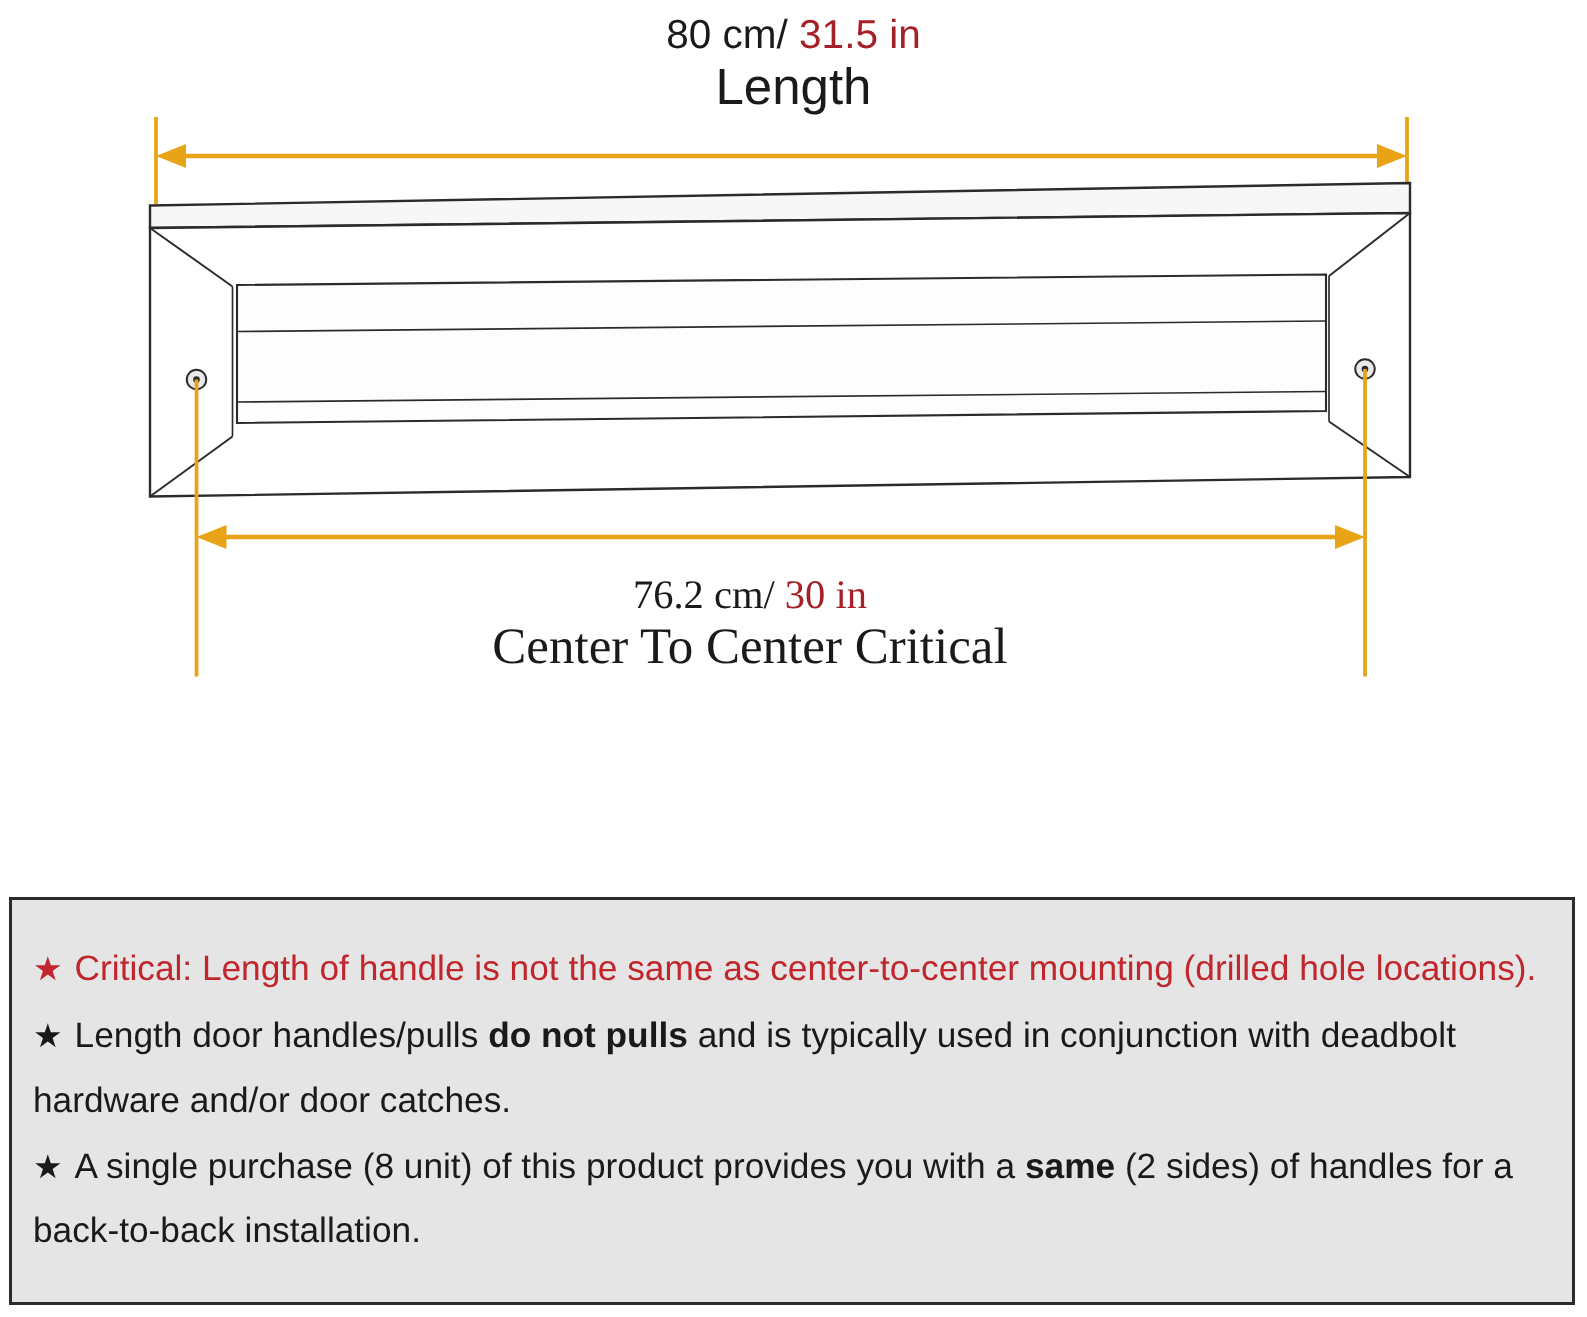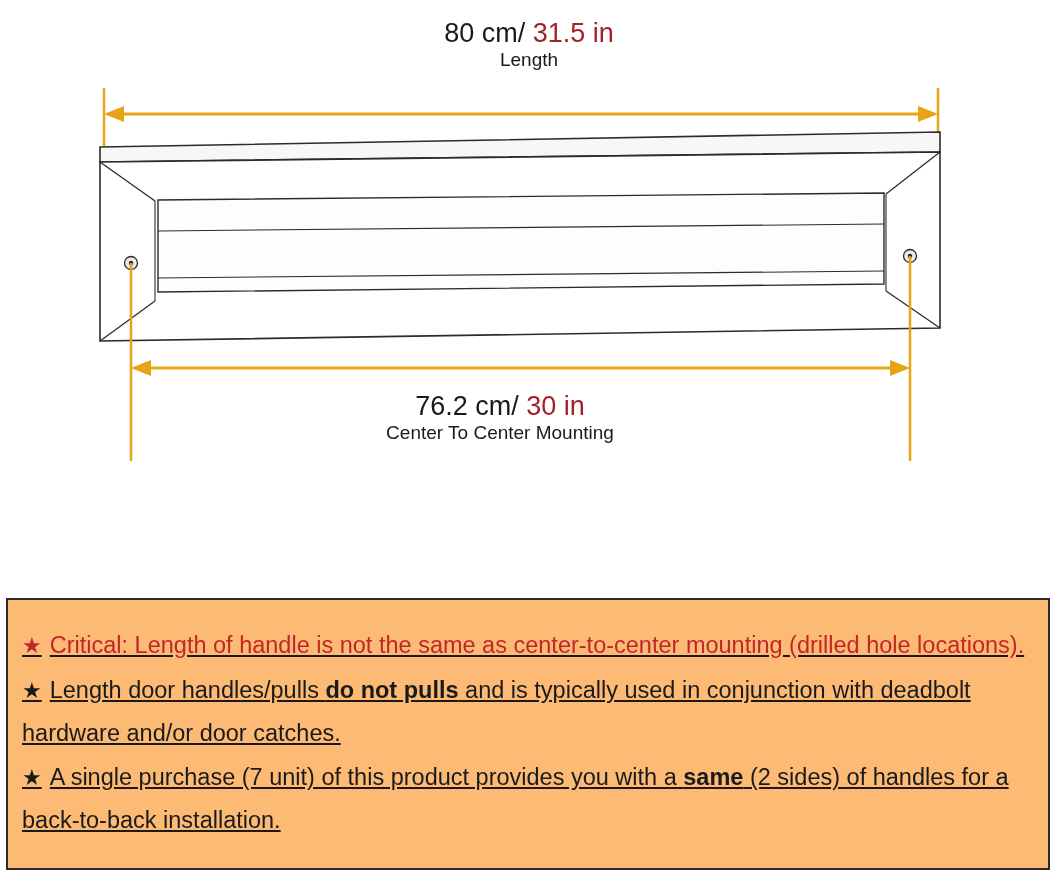--- a/index.html
+++ b/index.html
@@ -13,67 +13,67 @@
     font-family: "Liberation Sans", sans-serif;
     color: #1a1a1a;
     position: relative;
     overflow: hidden;
   }
 
   
   #diagram-area {
     position: absolute;
     left: 0;
-    top: 16px;
+    top: 6px;
     width: 1058px;
     height: 595px;
   }
 
   .dim-label {
     position: absolute;
     text-align: center;
     white-space: nowrap;
     line-height: 1.15;
   }
 
   .dim-value {
     font-size: 27px;
     color: #1a1a1a;
   }
   .dim-value .imperial {
     color: #a52027;
   }
   .dim-caption {
-    font-size: 19px;
+    font-size: 34px;
     color: #1a1a1a;
   }
 
   #length-label {
     left: 0;
     top: 2px;
     width: 1058px;
   }
   #c2c-label {
     left: 0;
     top: 375px;
     width: 1000px;
+    font-family: Liberation Serif, serif;
   }
 
   
   #notes-panel {
     position: absolute;
     left: 6px;
     top: 598px;
     width: 1044px;
     height: 272px;
     border: 2px solid #2b2b2b;
     box-sizing: border-box;
-    background: #fdba74;
+    background: #e5e5e5;
     padding: 24px 18px 10px 14px;
-    text-decoration: underline;
   }
 
   .note-line {
     font-size: 23.5px;
     line-height: 1.82;
     color: #1a1a1a;
     display: block;
   }
   .note-star {
     color: #1a1a1a;
@@ -144,23 +144,23 @@
 
     <g>
       <line x1="135" y1="352" x2="906" y2="352" stroke="#E8A317" stroke-width="3"></line>
       <polygon points="131,352 151,344 151,360" fill="#E8A317"></polygon>
       <polygon points="910,352 890,344 890,360" fill="#E8A317"></polygon>
     </g>
   </svg>
 
   <div class="dim-label" id="c2c-label">
     <div class="dim-value"><span>76.2 cm/ </span><span class="imperial">30 in</span></div>
-    <div class="dim-caption">Center To Center Mounting</div>
+    <div class="dim-caption">Center To Center Critical</div>
   </div>
 </div>
 
 <div id="notes-panel">
   <div id="notes-list">
       <div class="note-line note-block note-critical"><span class="note-star">★</span><span>Critical: Length of handle is not the same as center-to-center mounting (drilled hole locations).</span></div>
       <div class="note-line note-block"><span class="note-star">★</span><span>Length door handles/pulls </span><span class="bold">do not pulls</span><span> and is typically used in conjunction with deadbolt hardware and/or door catches.</span></div>
-      <div class="note-line note-block"><span class="note-star">★</span><span>A single purchase (7 unit) of this product provides you with a </span><span class="bold">same</span><span> (2 sides) of handles for a back-to-back installation.</span></div>
+      <div class="note-line note-block"><span class="note-star">★</span><span>A single purchase (8 unit) of this product provides you with a </span><span class="bold">same</span><span> (2 sides) of handles for a back-to-back installation.</span></div>
     </div>
 </div>
 
 </body></html>

